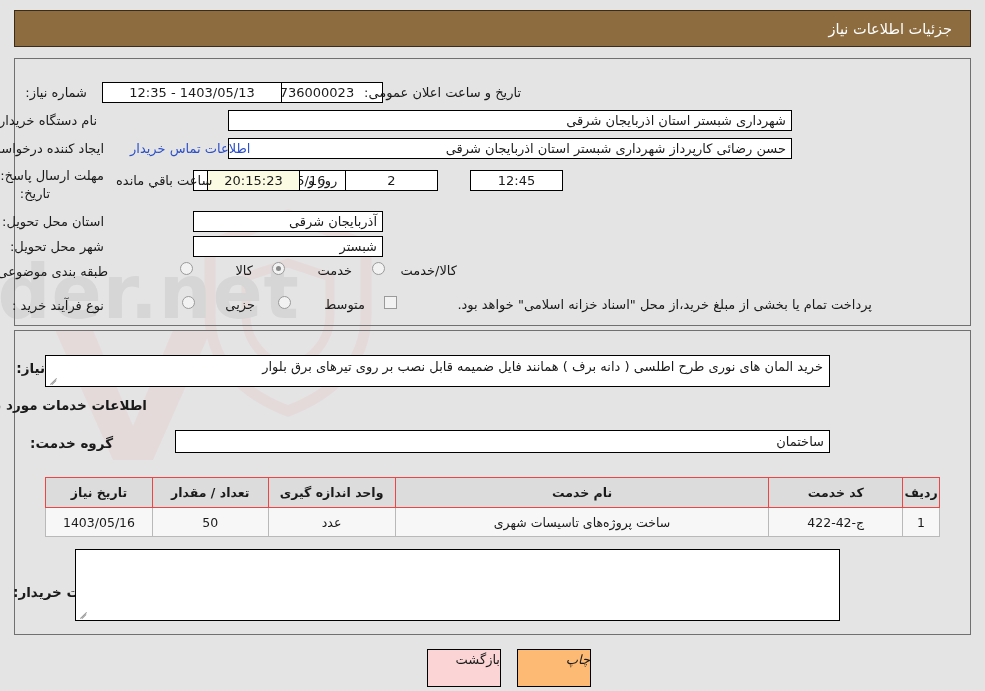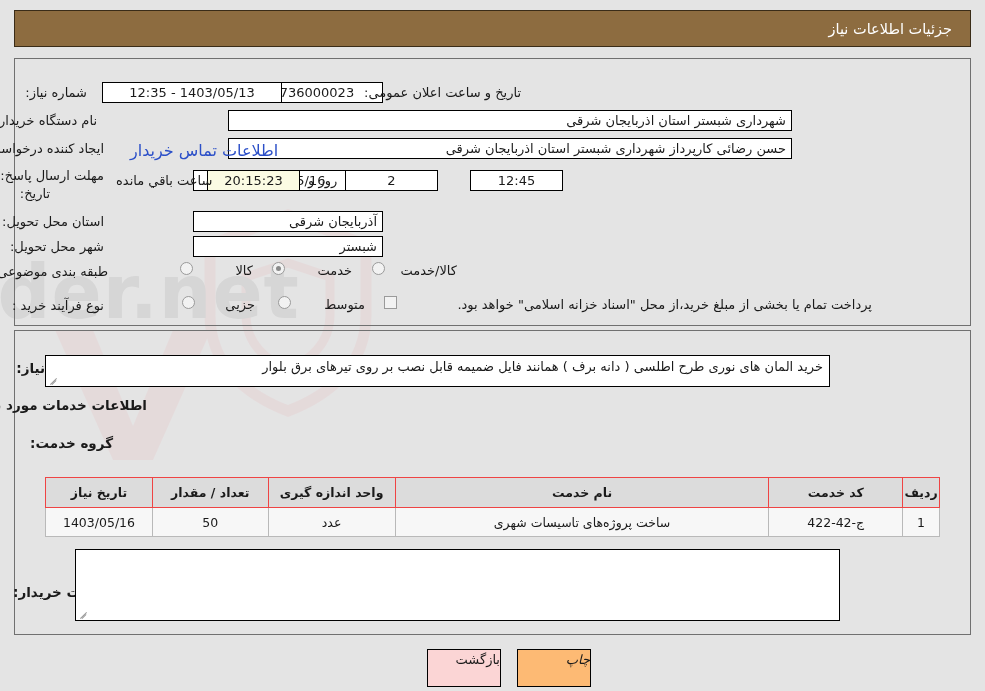--- a/index.html
+++ b/index.html
@@ -90,21 +90,21 @@
     overflow: hidden;
     white-space: nowrap;
   }
   .fld.center { text-align: center; }
   .fld.right  { text-align: right; }
   .fld.khaki  { background: #fbfbe3; text-align: center; }
 
   .linklike {
     position: absolute;
     color: #2b4fc8;
-    font-size: 16px;
+    font-size: 13px;
     white-space: nowrap;
     cursor: pointer;
   }
 
   
   .radio {
     position: absolute;
     width: 13px;
     height: 13px;
     border-radius: 50%;
@@ -297,20 +297,21 @@
 
   <div class="sect-lbl" style="right:872px; top:360px;">شرح کلی نیاز:</div>
   <div class="textarea-box" style="left:45px; top:355px; width:785px; height:32px;">
     <span>خرید المان های نوری طرح اطلسی ( دانه برف ) همانند فایل ضمیمه قابل نصب بر روی تیرهای برق بلوار</span>
     <span class="resizer" style="left:2px; bottom:1px; position:absolute;"></span>
   </div>
 
   <div class="sect-lbl" style="right:838px; top:397px;">اطلاعات خدمات مورد نیاز</div>
 
   <div class="sect-lbl" style="right:872px; top:435px;">گروه خدمت:</div>
+  <div class="fld right" style="left:175px; top:430px; width:655px; height:23px; line-height:21px;">ساختمان</div>
 
   <table class="svc">
     <thead>
       <tr>
         <th style="width:34px;">ردیف</th>
         <th style="width:133px;">کد خدمت</th>
         <th style="width:381px;">نام خدمت</th>
         <th style="width:127px;margin-left:29px;">واحد اندازه گیری</th>
         <th style="width:115px;">تعداد / مقدار</th>
         <th style="width:105px;">تاریخ نیاز</th>

